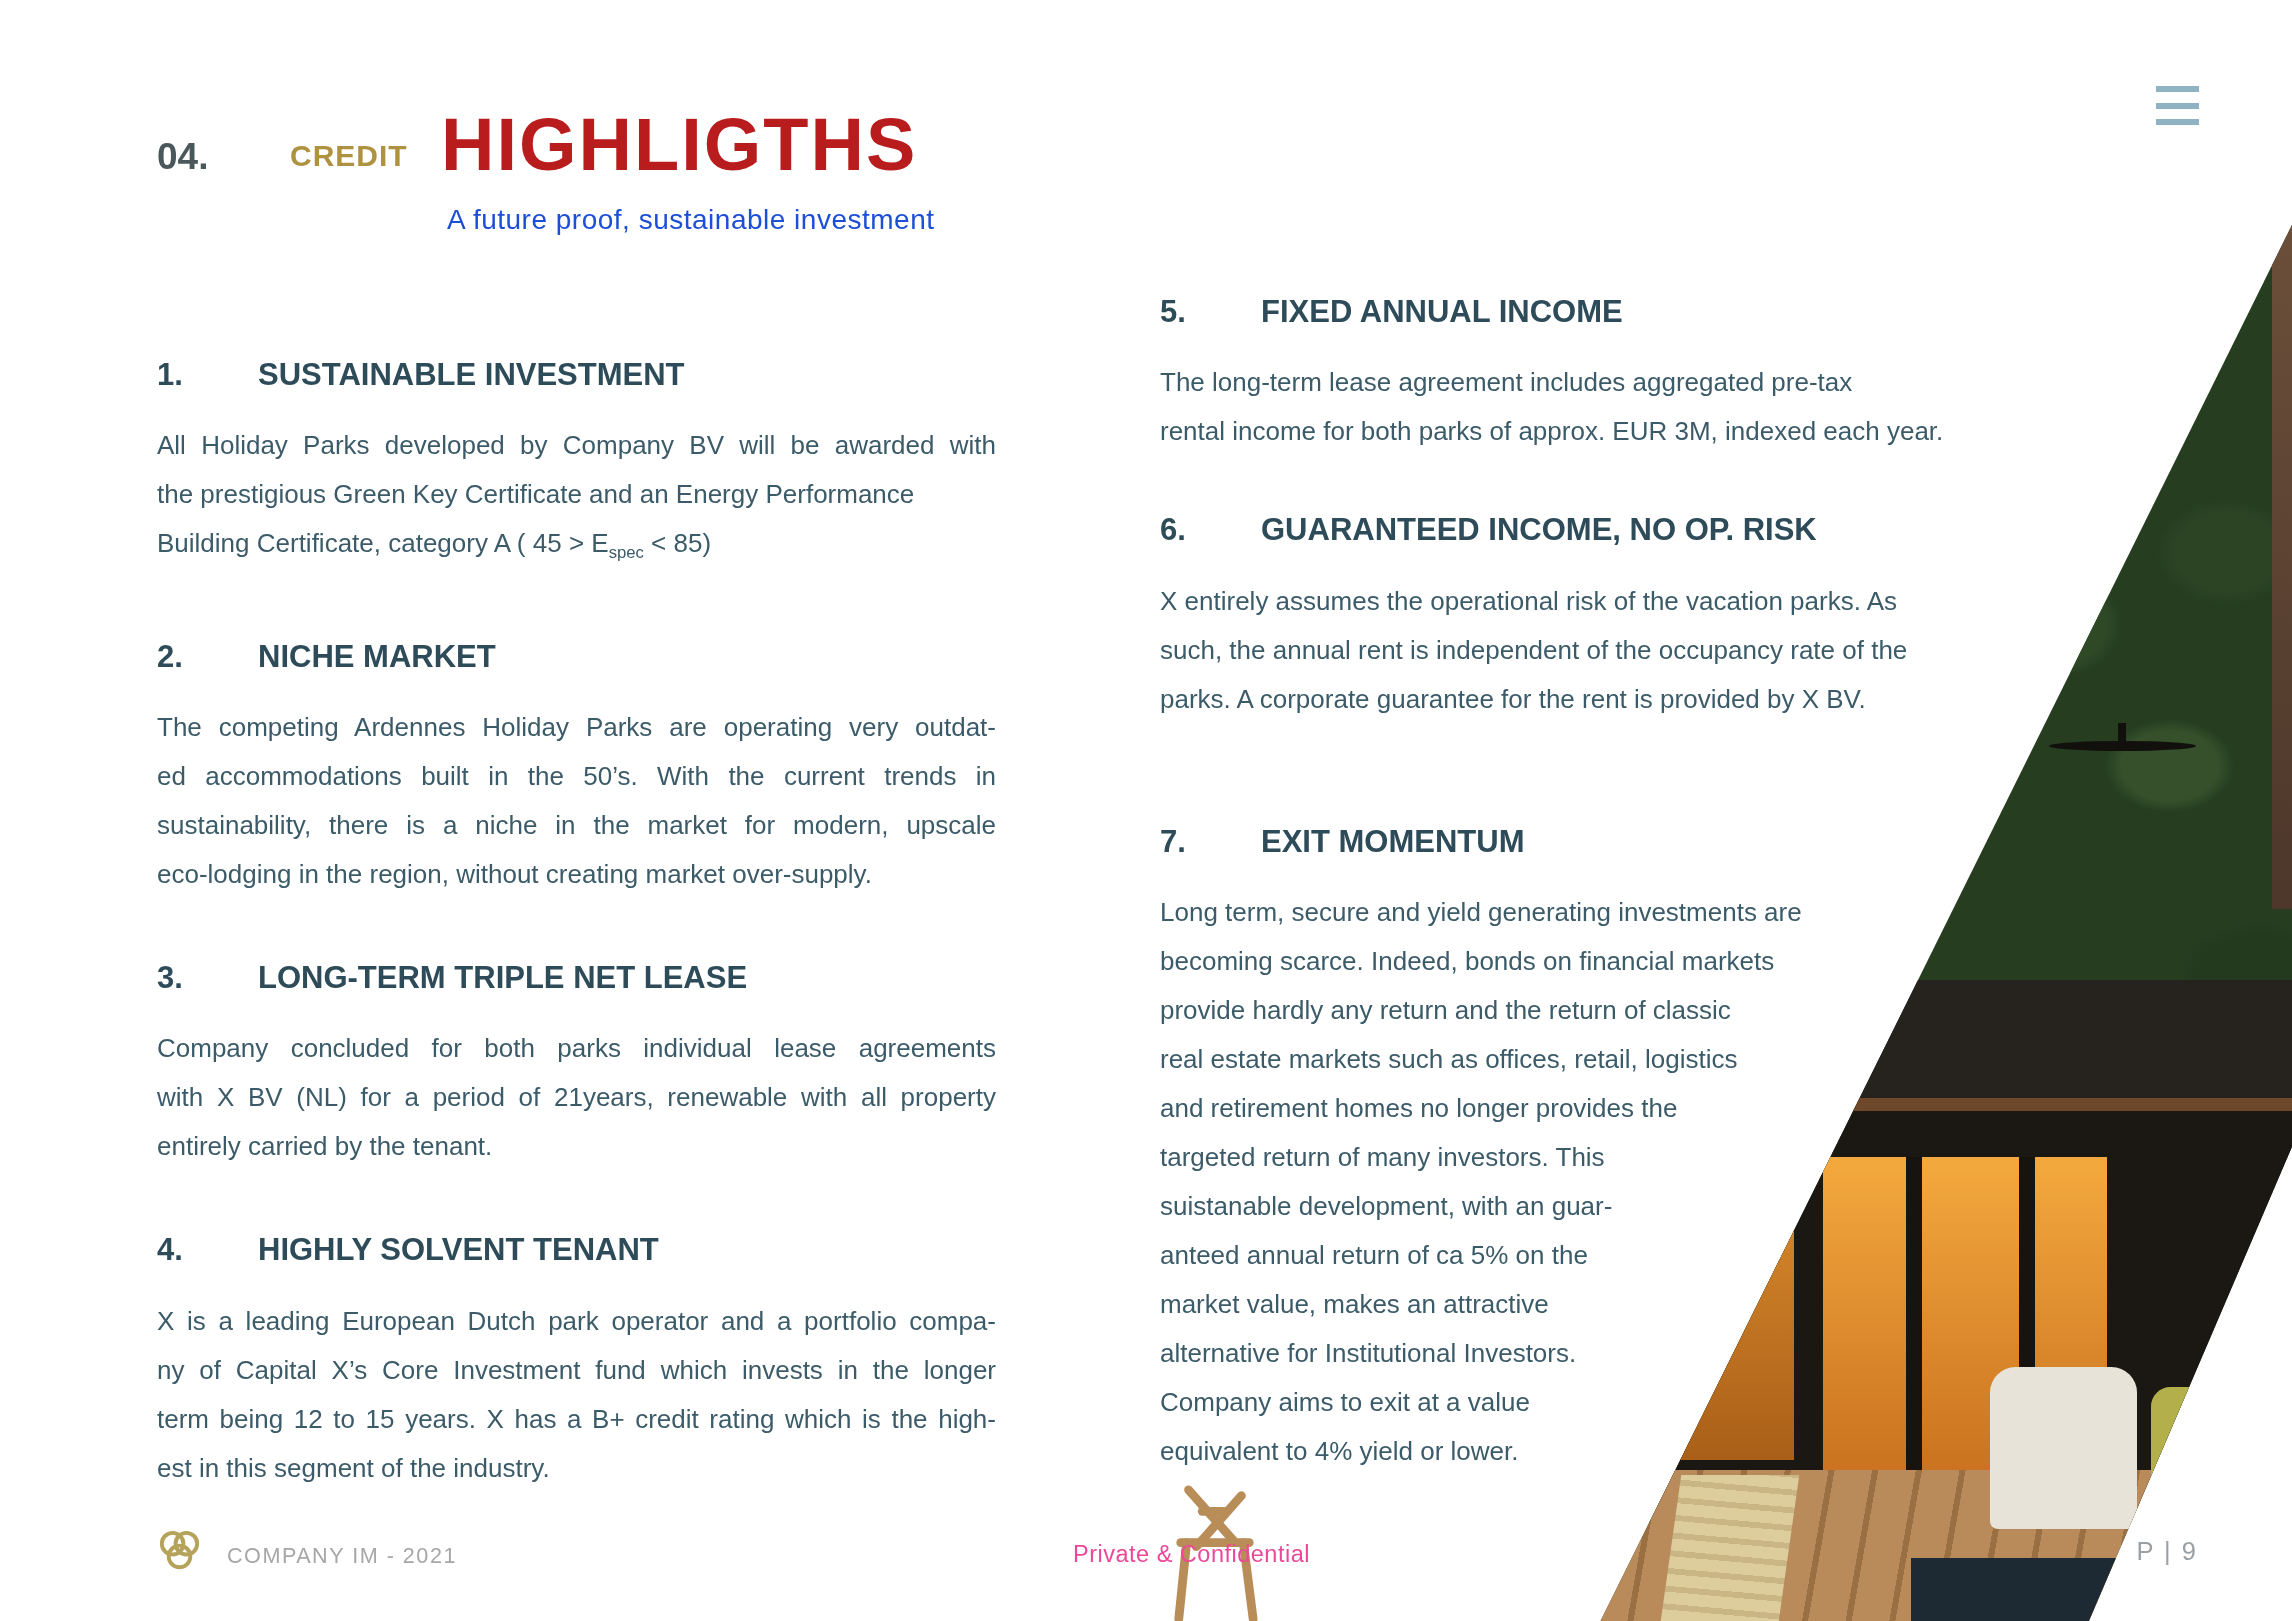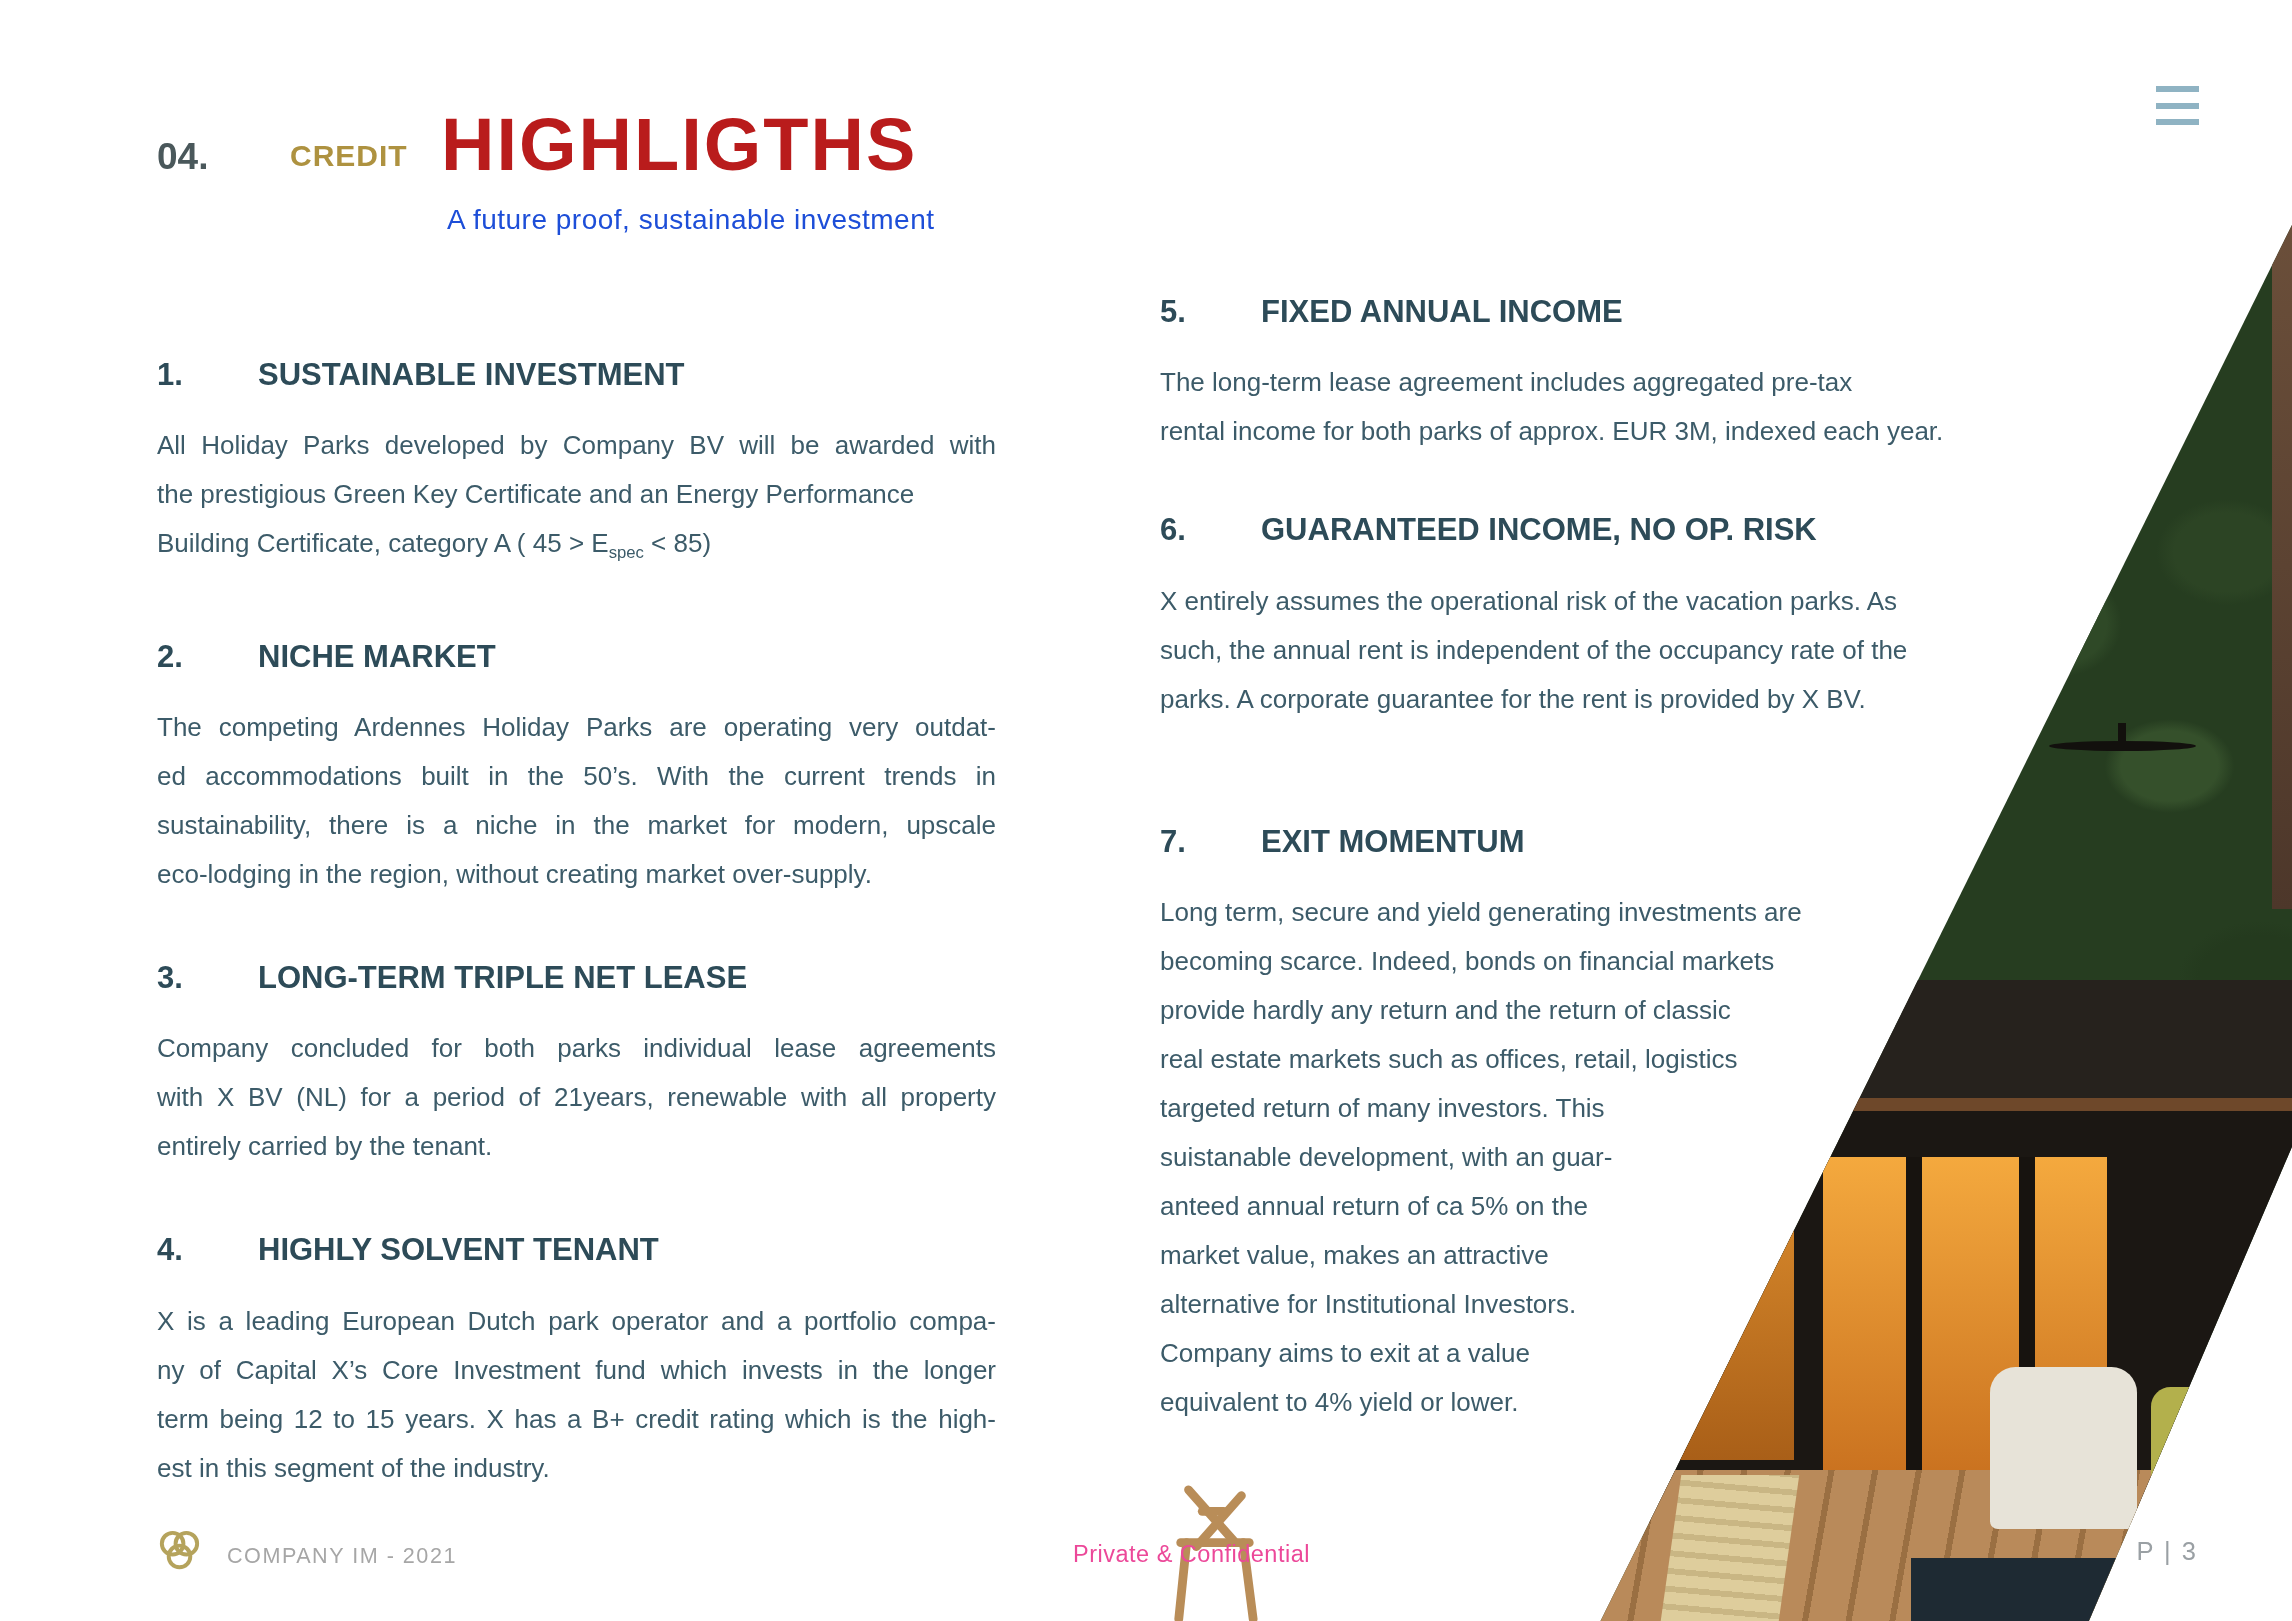--- a/index.html
+++ b/index.html
@@ -186,36 +186,37 @@
 
     <div class="sec">
       <h2 class="sec-h">
         <span class="sec-num">7.</span><span>EXIT MOMENTUM</span>
       </h2>
       <div class="sec-body">
           <div class="tline">Long term, secure and yield generating investments are</div>
           <div class="tline">becoming scarce. Indeed, bonds on financial markets</div>
           <div class="tline">provide hardly any return and the return of classic</div>
           <div class="tline">real estate markets such as offices, retail, logistics</div>
+          <div class="tline">and retirement homes no longer provides the</div>
           <div class="tline">targeted return of many investors. This</div>
           <div class="tline">suistanable development, with an guar-</div>
           <div class="tline">anteed annual return of ca 5% on the</div>
           <div class="tline">market value,  makes an attractive</div>
           <div class="tline">alternative for Institutional Investors.</div>
           <div class="tline">Company aims to exit at a value</div>
           <div class="tline">equivalent to 4% yield or lower.</div>
         </div>
     </div>
   </div>
 
   <svg class="footer-logo" width="51" height="51" viewBox="0 0 52 52">
     <g fill="none" stroke="#b5a35c" stroke-width="4">
       <circle cx="19" cy="19" r="11"></circle>
       <circle cx="33" cy="19" r="11"></circle>
       <circle cx="26" cy="32" r="11"></circle>
     </g>
   </svg>
   <div class="footer-left">COMPANY IM - 2021</div>
   <div class="footer-center">Private &amp; Confidential</div>
-  <div class="footer-right">P | 3</div>
+  <div class="footer-right">P | 9</div>
 
 </div>
 
 
 </body></html>

